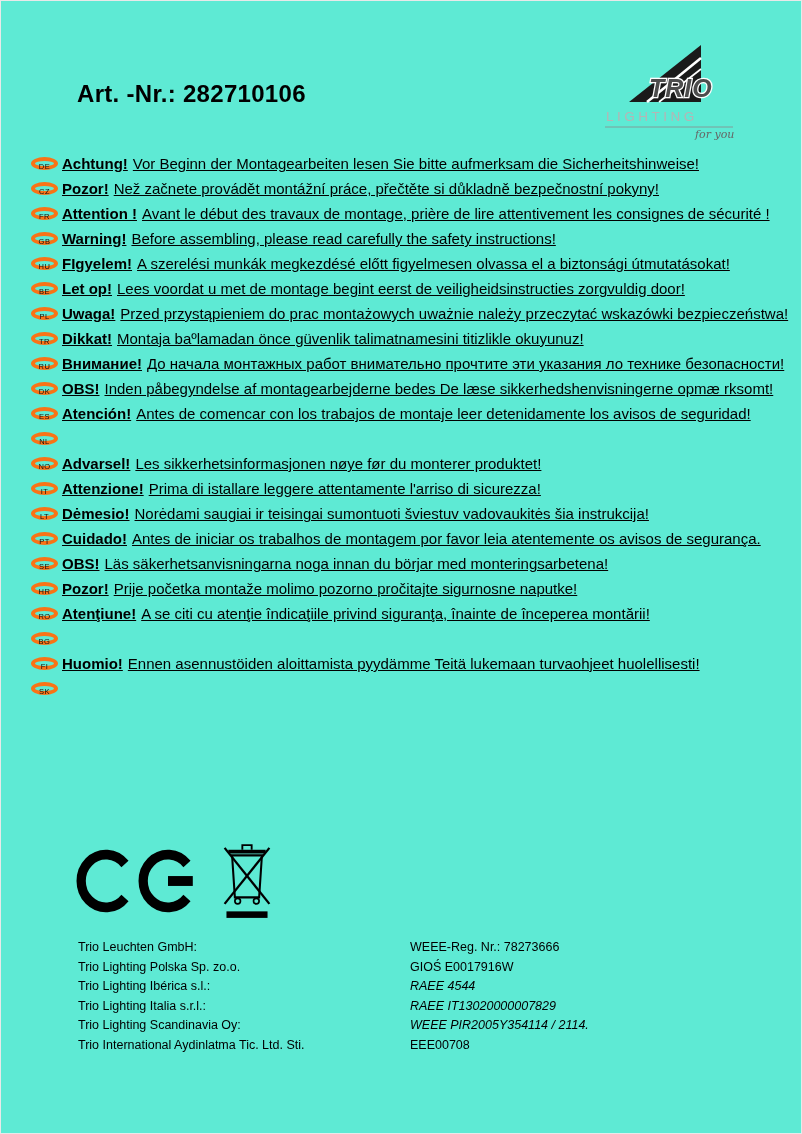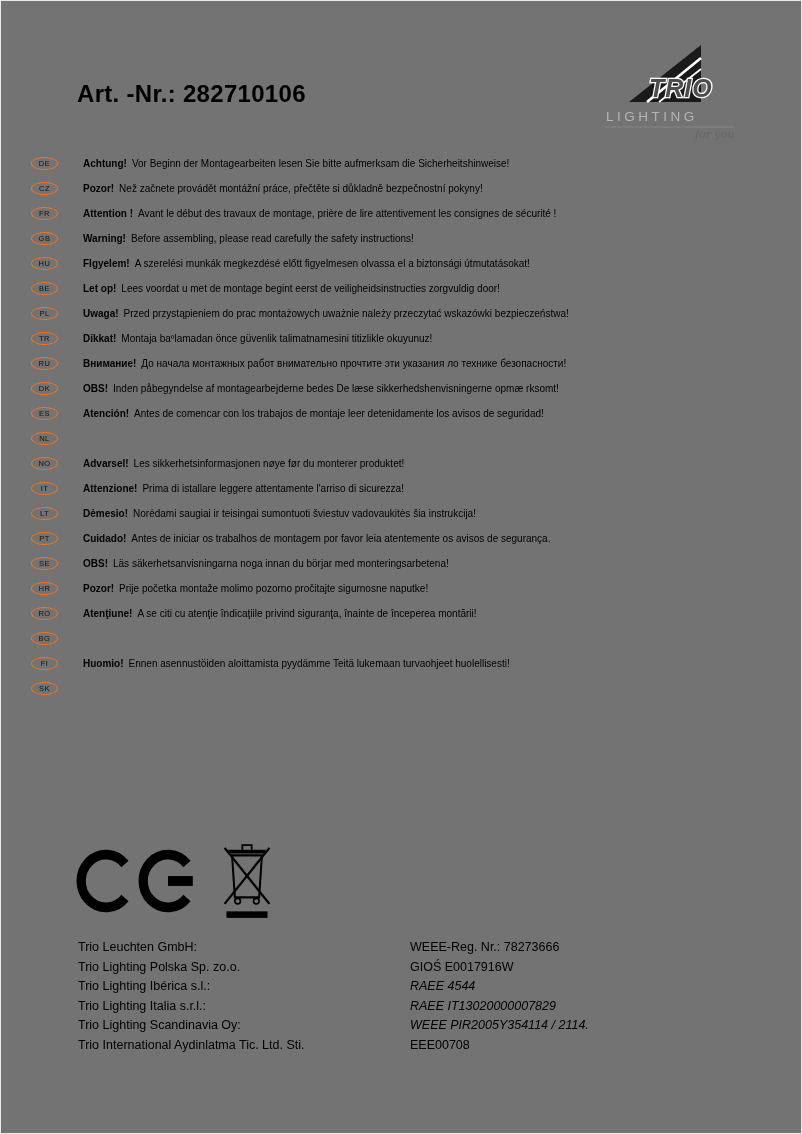--- a/index.html
+++ b/index.html
@@ -1,38 +1,38 @@
 <!DOCTYPE html>
 <html><head>
 <meta charset="utf-8">
 <style>
   html,body { margin:0; padding:0; background:#fff; }
   .page {
-    position:relative; width:802px; height:1134px; background:#737373;
+    position:relative; width:802px; height:1134px; background:#5eead4;
     font-family:"Liberation Sans", sans-serif; color:#000; overflow:hidden;
     box-shadow: inset 0 0 0 1px #e9e9e9;
   }
   .title {
     position:absolute; left:77px; top:80px;
     font-size:24px; font-weight:bold; letter-spacing:0.3px; margin:0;
   }
   .logo { position:absolute; left:603px; top:44px; width:132px; height:102px; }
 
   .warnings {
     position:absolute; left:31px; top:157px; width:745px;
     display:flex; flex-direction:column; gap:12px;
   }
   .wrow { display:flex; align-items:center; height:13px; }
   .badge {
     flex:0 0 27px; height:13px; box-sizing:border-box;
-    border:1px solid #f97316; border-radius:50%;
+    border:4px solid #f97316; border-radius:50%;
     font-size:7.5px; line-height:12px; text-align:center;
-    letter-spacing:0.5px; margin-right:25px; color:#111;
+    letter-spacing:0.5px; margin-right:4px; color:#111;
   }
-  .wtext { font-size:10px; line-height:13px; white-space:nowrap; }
+  .wtext { font-size:15px; line-height:13px; white-space:nowrap;text-decoration:underline; }
   .wtext b { margin-right:5px; }
 
   .marks { position:absolute; left:75px; top:842px; display:flex; align-items:flex-start; gap:20px; }
   .ce-svg { margin-top:6px; }
 
   .footer { position:absolute; left:78px; top:938px; font-size:12.5px; }
   .frow { display:grid; grid-template-columns:332px auto; line-height:19.5px; }
   .reg.italic { font-style:italic; }
 </style>
 </head>

